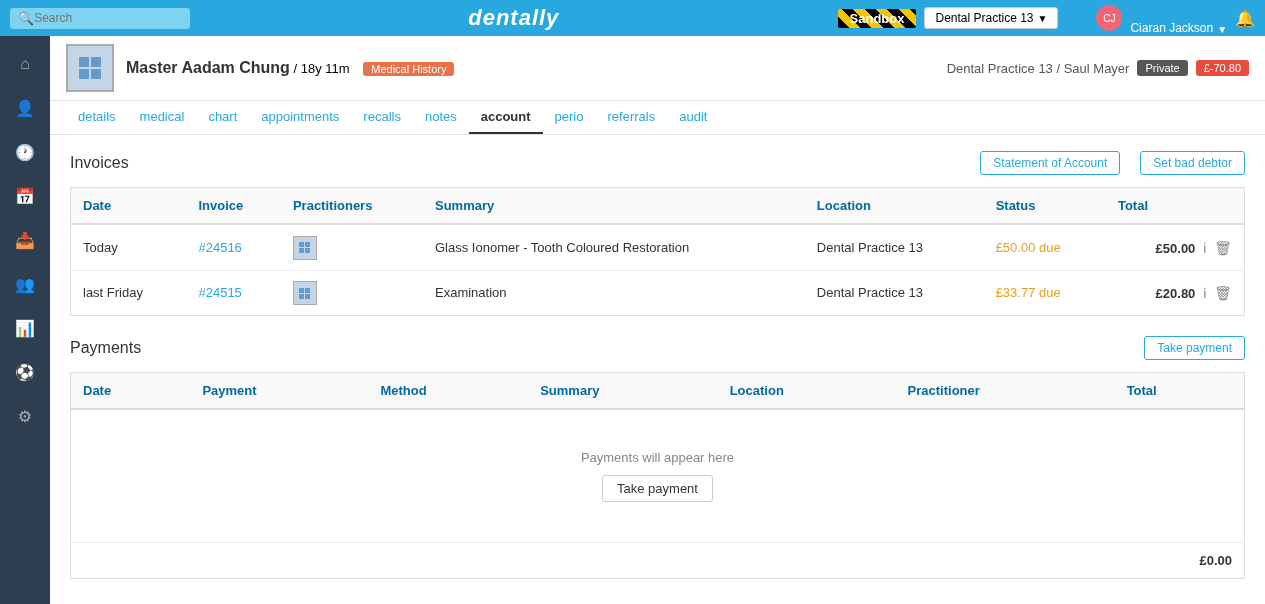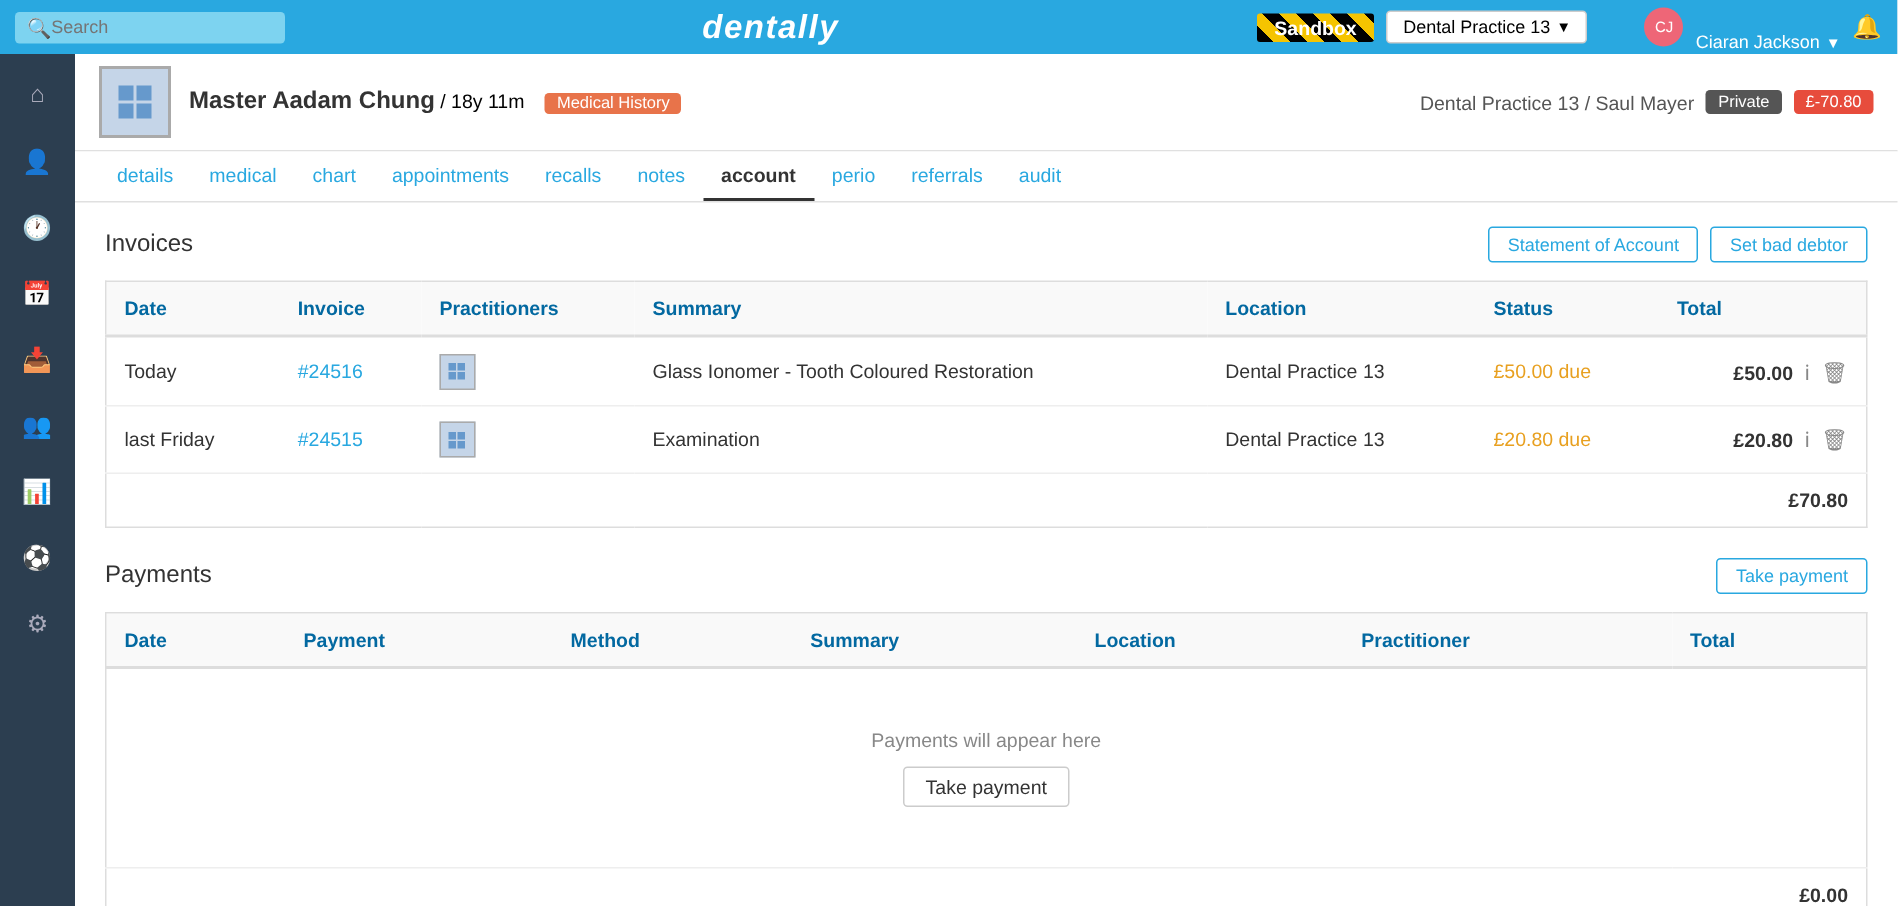--- a/index.html
+++ b/index.html
@@ -219,21 +219,21 @@
       display: flex;
       align-items: center;
       justify-content: space-between;
       margin-bottom: 12px;
     }
     .section-title {
       font-size: 16px;
       color: #333;
       font-weight: normal;
     }
-    .section-actions { display: flex; gap: 8px; }
+    .section-actions { display: flex; gap: 20px; }
 
     
     .btn-outline {
       background: #fff;
       border: 1px solid #29a8e0;
       color: #29a8e0;
       padding: 4px 12px;
       border-radius: 3px;
       cursor: pointer;
       font-size: 12px;
@@ -453,31 +453,27 @@
                     <div class="mini-cell"></div>
                     <div class="mini-cell"></div>
                     <div class="mini-cell"></div>
                     <div class="mini-cell"></div>
                   </div>
                 </div>
             </td>
             <td>Examination</td>
             <td>Dental Practice 13</td>
             <td>
-              <span class="amount-due">£20.80 due</span>
+              <span class="amount-due">£33.77 due</span>
             </td>
             <td class="col-total">
               <span class="amount-bold">£20.80</span>
               <button class="icon-btn">ℹ</button>
               <button class="icon-btn">🗑</button>
             </td>
-          </tr>
-          <tr class="total-row">
-            <td colspan="6"></td>
-            <td>£70.80</td>
           </tr>
         </tbody>
       </table>
 
       <div class="section-header">
         <h2 class="section-title">Payments</h2>
         <div class="section-actions">
           <button class="btn-outline">Take payment</button>
         </div>
       </div>

